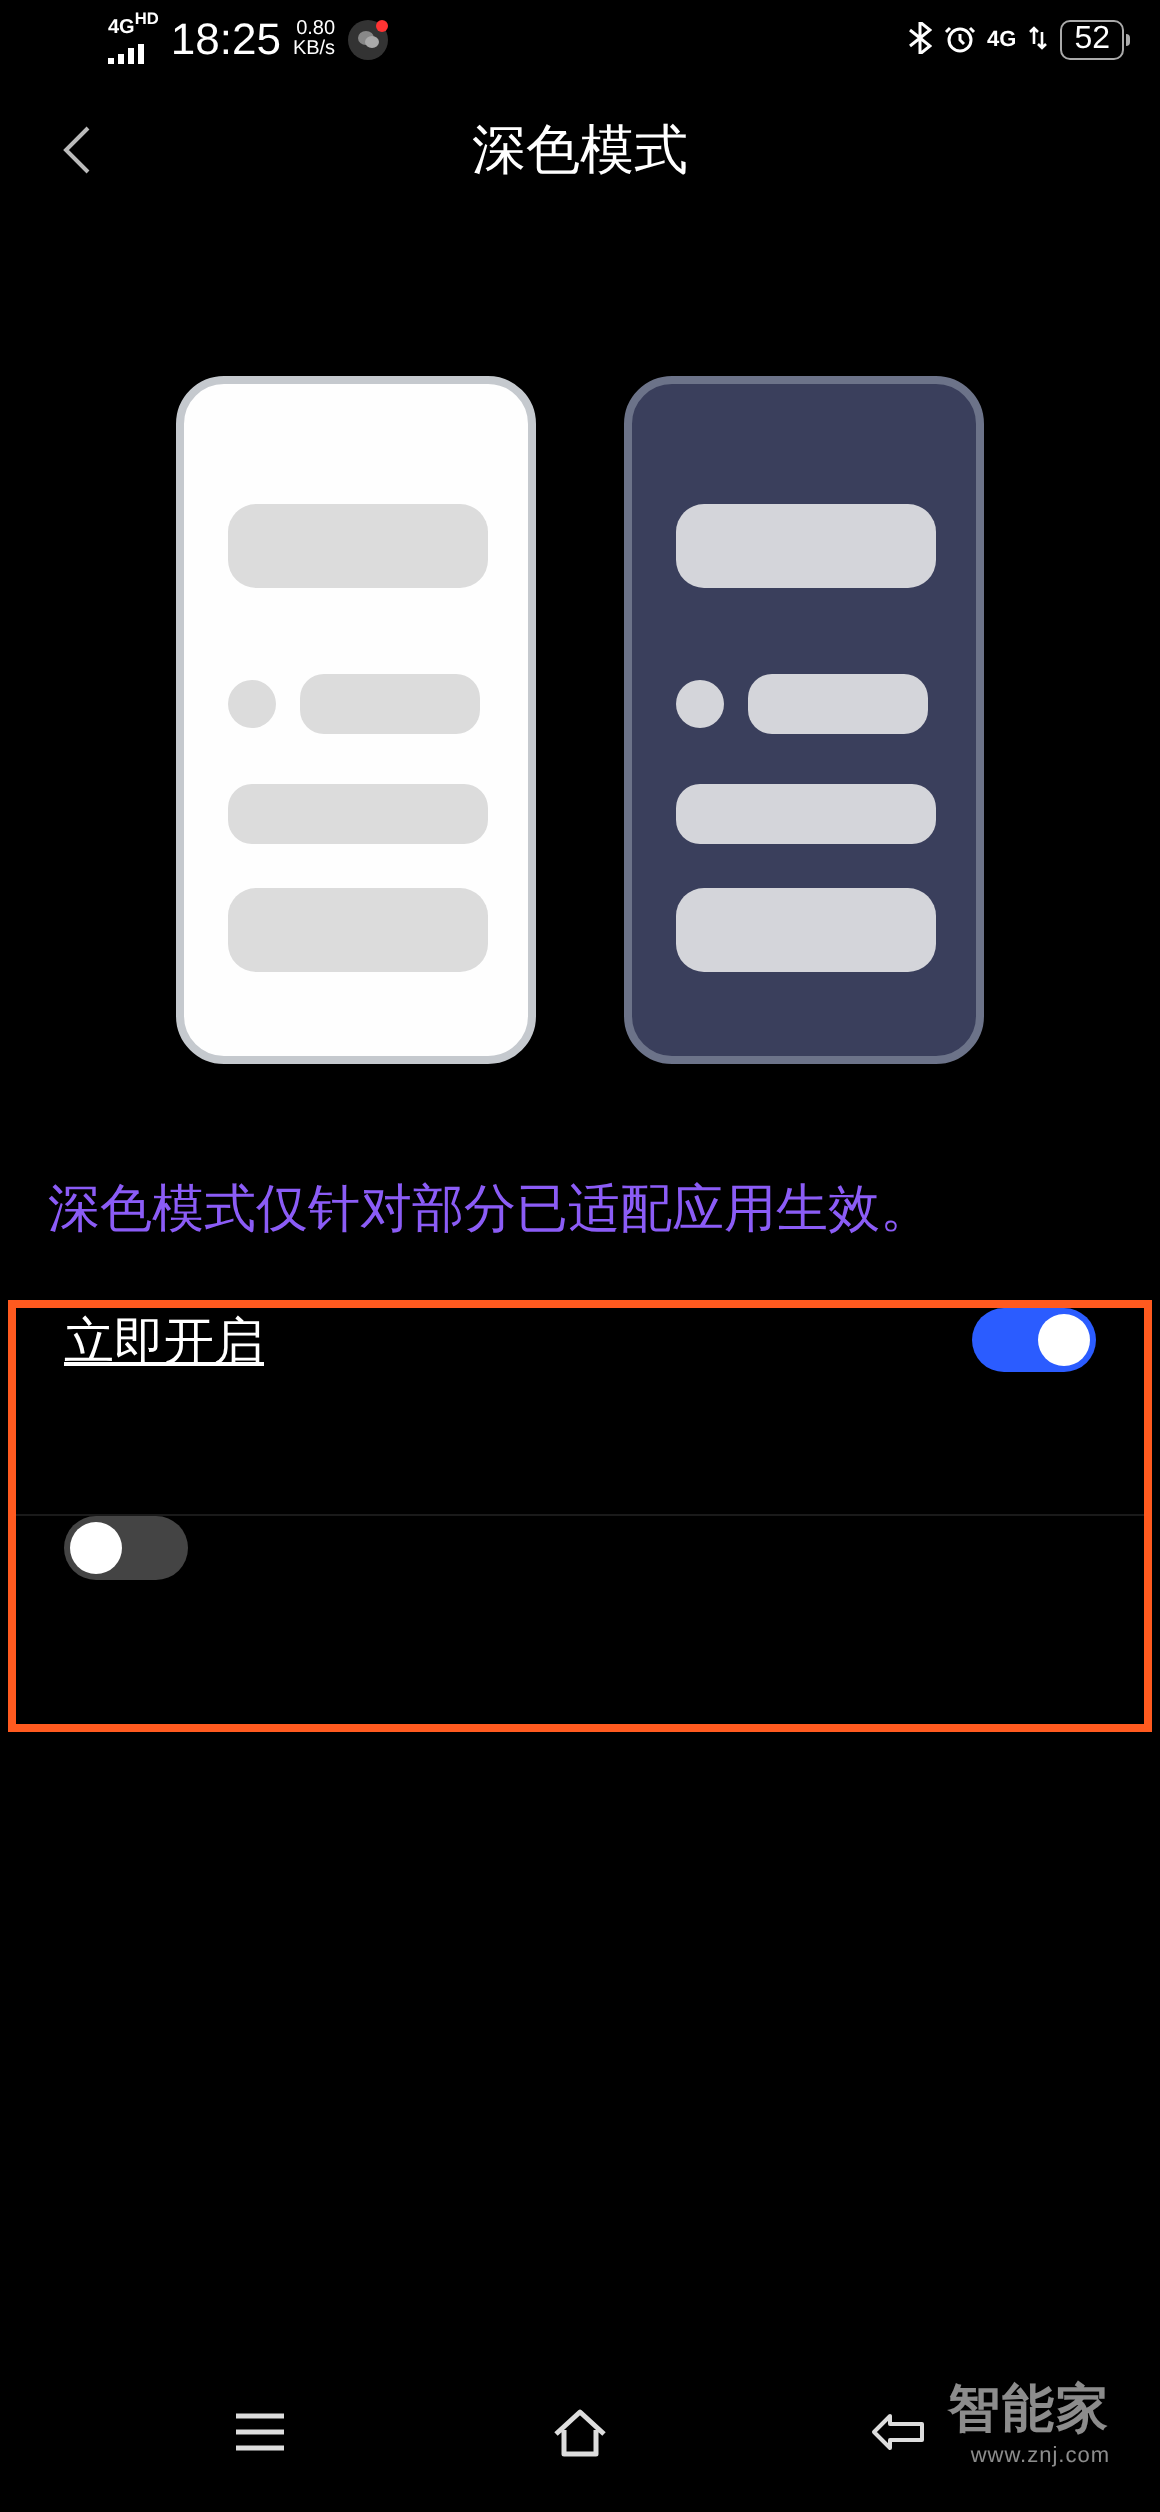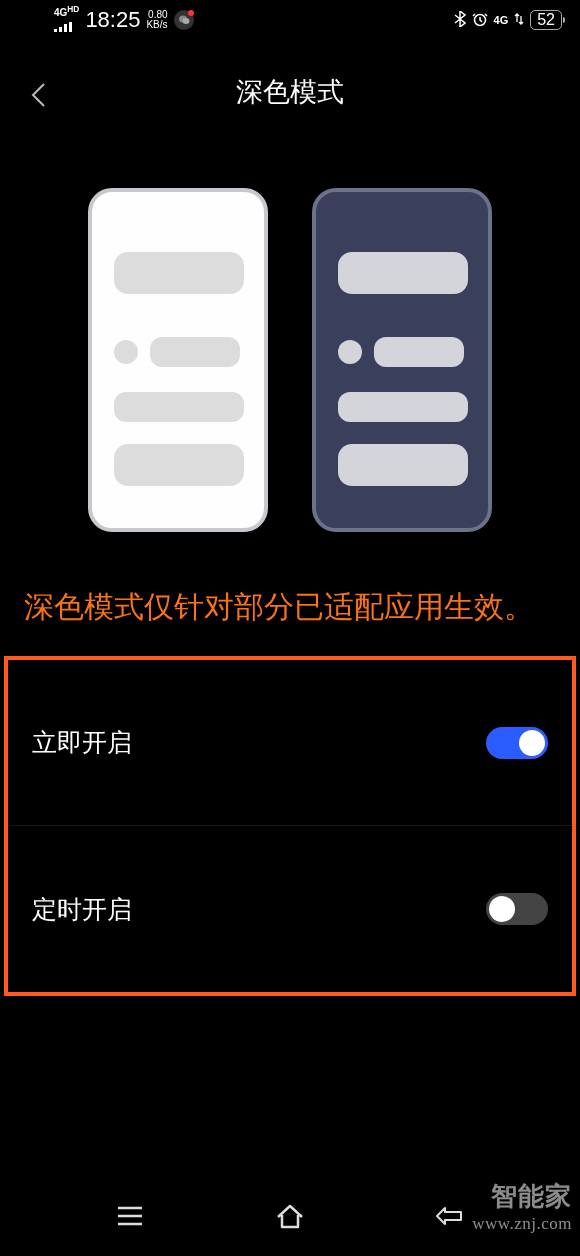--- a/index.html
+++ b/index.html
@@ -92,21 +92,21 @@
       width: 2px;
       height: 6px;
       background: #aaa;
       border-radius: 0 2px 2px 0;
     }
     
     
     .header {
       height: 70px;
       display: flex;
-      align-items: flex-end;
+      align-items: center;
       position: relative;
     }
     .back-arrow {
       position: absolute;
       left: 24px;
       width: 30px;
       height: 30px;
       display: flex;
       align-items: center;
       justify-content: center;
@@ -152,36 +152,37 @@
     }
     .mb1 { top: 60px; left: 22px; width: 130px; height: 42px; border-radius: 14px; }
     .mb-dot { top: 148px; left: 22px; width: 24px; height: 24px; border-radius: 50%; }
     .mb2 { top: 145px; left: 58px; width: 90px; height: 30px; }
     .mb3 { top: 200px; left: 22px; width: 130px; height: 30px; }
     .mb4 { top: 252px; left: 22px; width: 130px; height: 42px; border-radius: 14px; }
     
     
     .description {
       padding: 20px 24px 28px;
-      font-size: 30px;
-      color: #f97316;
+      font-size: 26px;
+      color: #8b5cf6;
     }
     
     
     .highlight-box {
       border: 4px solid #ff5a1f;
       margin: 0 4px;
     }
     .setting-row {
       display: flex;
       justify-content: space-between;
-      align-items: center;
+      align-items: flex-start;
       padding: 0 24px;
-      height: 166px;
+      height: 104px;
       border-bottom: 1px solid #1a1a1a;
+      text-decoration: underline;
     }
     .setting-row:last-child {
       border-bottom: none;
     }
     .setting-label {
       font-size: 25px;
       font-weight: 300;
     }
     .toggle {
       width: 62px;
@@ -230,34 +231,33 @@
       display: flex;
       align-items: center;
       justify-content: center;
       color: #ccc;
     }
     
     
     .watermark {
       position: absolute;
       bottom: 22px;
-      right: 8px;
+      right: 25px;
       text-align: right;
       color: rgba(255,255,255,0.55);
-      font-family: Liberation Serif, serif;
+      font-family: Liberation Sans, sans-serif;
     }
     .wm-main {
       font-size: 26px;
       font-weight: bold;
       letter-spacing: 1px;
     }
     .wm-sub {
-      font-size: 17px;
+      font-size: 11px;
       letter-spacing: 0.5px;
-      text-align: center;
     }
   </style>
 </head>
 <body>
 
 <div class="status-bar">
   <div class="status-left">
     <div>
       <div class="sig-4g"><span>4G</span><sup>HD</sup></div>
       <svg width="18" height="10" viewBox="0 0 18 10">
@@ -328,21 +328,20 @@
 </div>
 
 <div class="description">深色模式仅针对部分已适配应用生效。</div>
 
 <div class="highlight-box">
   <div class="setting-row">
     <span class="setting-label">立即开启</span>
     <div class="toggle toggle-on"></div>
   </div>
   <div class="setting-row">
-    <span class="setting-label">定时开启</span>
     <div class="toggle toggle-off"></div>
   </div>
 </div>
 
 <div class="nav-bar">
   <div class="nav-btn">
     <svg width="28" height="22" viewBox="0 0 28 22">
         <line x1="2" y1="3" x2="26" y2="3" stroke="#ddd" stroke-width="2.5"></line>
         <line x1="2" y1="11" x2="26" y2="11" stroke="#ddd" stroke-width="2.5"></line>
         <line x1="2" y1="19" x2="26" y2="19" stroke="#ddd" stroke-width="2.5"></line>

